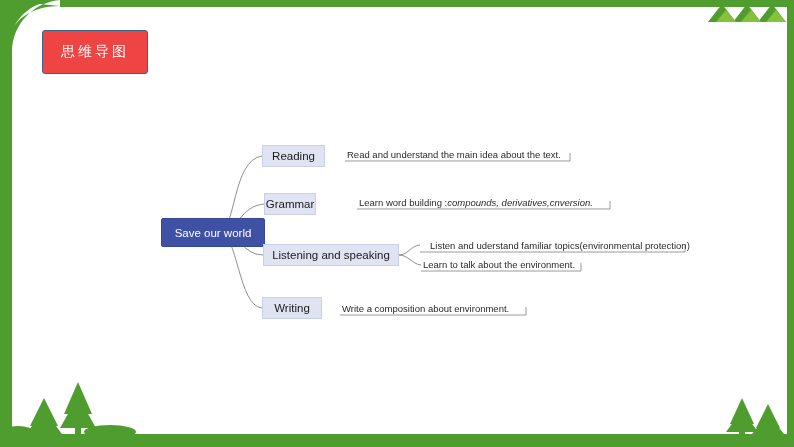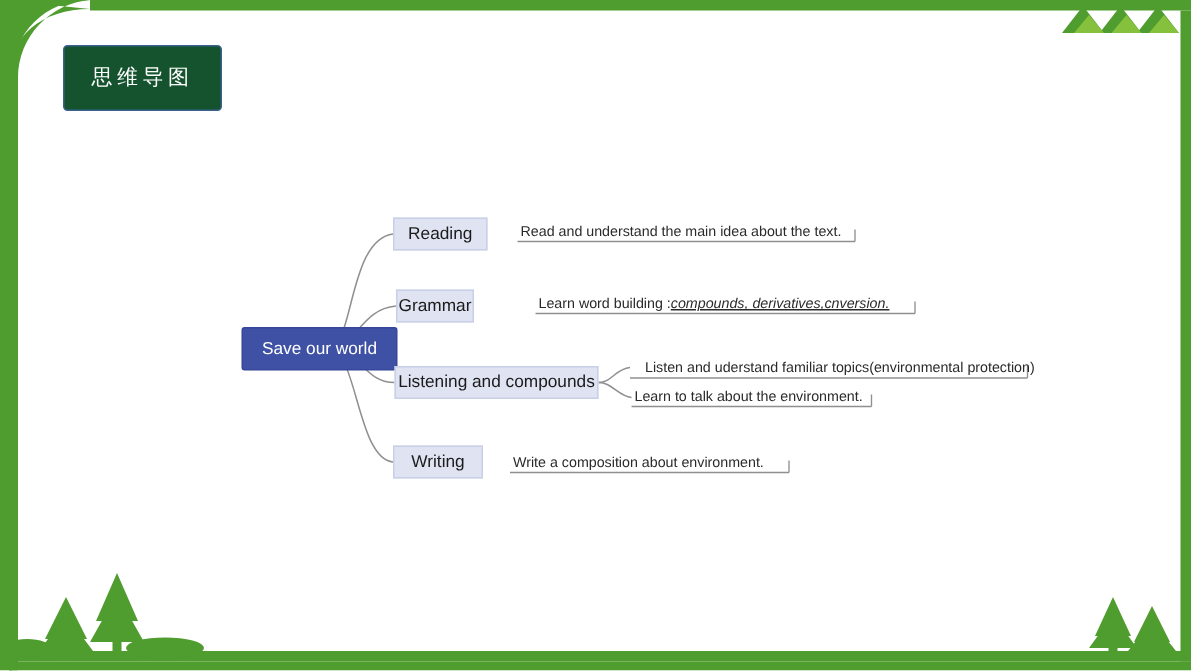--- a/index.html
+++ b/index.html
@@ -6,21 +6,21 @@
   body{
     width:794px;height:447px;
     background:#ffffff;
     font-family:"Liberation Sans", sans-serif;
     position:relative;
     overflow:hidden;
   }
   .deco-svg{position:absolute;left:0;top:0;width:794px;height:447px;pointer-events:none;}
   .title-box{
     position:absolute;left:42px;top:30px;width:104px;height:42px;
-    background:#14532d;
+    background:#ef4444;
     border:1px solid #3a6291;
     border-radius:3px;
     display:flex;align-items:center;justify-content:center;
     color:#ffffff;font-size:14px;letter-spacing:3px;
   }
   .mind-svg{position:absolute;left:0;top:0;width:794px;height:447px;}
   .node{
     position:absolute;
     box-sizing:border-box;
     display:flex;align-items:center;justify-content:center;
@@ -39,21 +39,21 @@
     border:1px solid #c9cfe6;
     color:#1b1b1b;
   }
   .leaf-text{
     position:absolute;
     font-size:9.5px;
     color:#2a2a2a;
     white-space:nowrap;
     font-family:"Liberation Sans", sans-serif;
   }
-  .leaf-text i{font-style:italic;text-decoration:underline;}
+  .leaf-text i{font-style:italic;}
 </style>
 </head>
 <body>
 
 <svg class="deco-svg" viewBox="0 0 794 447">
 
   <path d="M0,0 L60,0 C30,0 8,22 8,52 L8,447 L0,447 Z" fill="#4f9c2f"></path>
   <path d="M0,0 L60,0 C34,2 12,24 12,52 L12,447 L6,447 L6,52 C6,24 28,6 60,6 Z" fill="#4f9c2f"></path>
 
   <rect x="60" y="0" width="734" height="7" fill="#4f9c2f"></rect>
@@ -130,21 +130,21 @@
 
 <div class="node node-branch" style="left:262px;top:145px;width:63px;height:22px;">
   <span>Reading</span>
 </div>
 
 <div class="node node-branch" style="left:264px;top:193px;width:52px;height:22px;">
   <span>Grammar</span>
 </div>
 
 <div class="node node-branch" style="left:263px;top:244px;width:136px;height:22px;">
-  <span>Listening and compounds</span>
+  <span>Listening and speaking</span>
 </div>
 
 <div class="node node-branch" style="left:262px;top:297px;width:60px;height:22px;">
   <span>Writing</span>
 </div>
 
 <div class="leaf-text" style="left:347px;top:149px;">
   <span>Read and understand the main idea  about the text.</span>
 </div>
 

